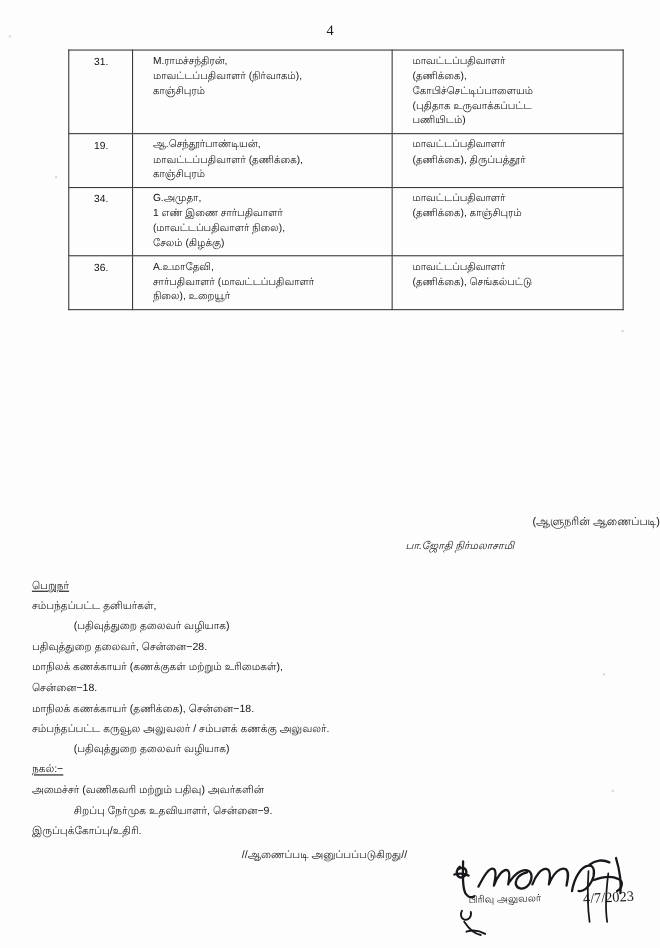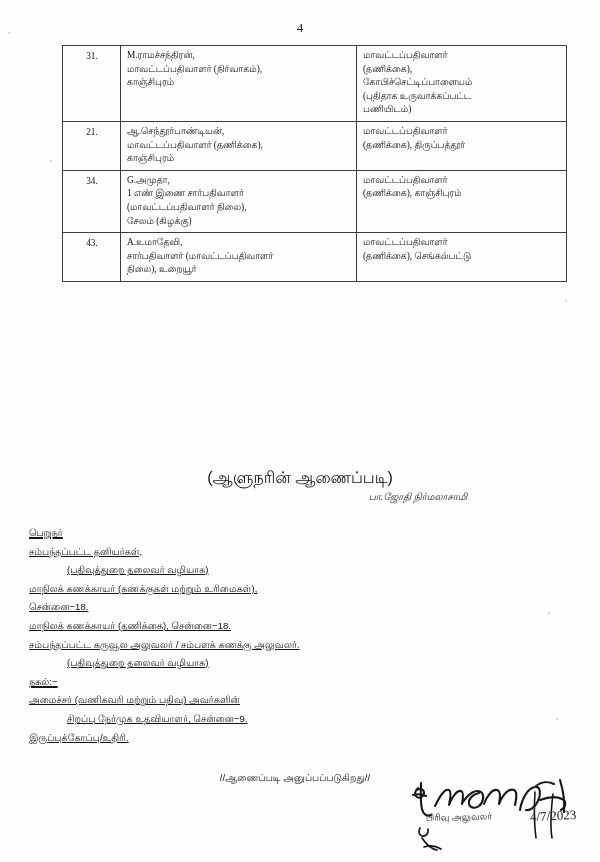--- a/index.html
+++ b/index.html
@@ -44,42 +44,42 @@
     border-collapse: collapse;
     table-layout: fixed;
   }
   .officer-table td {
     border: 1px solid #3c3c3c;
     vertical-align: top;
     padding: 3px 5px 4px 6px;
     font-size: 9.3px;
     line-height: 13.6px;
     color: #121212;
-    font-family: Liberation Serif, serif;
+    font-family: Liberation Sans, sans-serif;
   }
   .col-sno {
     width: 46px;
     text-align: center;
     font-family: "Liberation Serif", serif;
     font-size: 10.5px;
     padding-top: 4px !important;
   }
   .col-name { width: 224px; }
   .col-post { width: 198px; }
 
-  .cell-line { display: block; white-space: nowrap; }
+  .cell-line { display: block; white-space: nowrap; margin-left: 12px; }
 
   
   .order-line {
     position: absolute;
     top: 469px;
     left: 0;
     width: 600px;
-    text-align: center;
-    font-size: 16px;
+    text-align: right;
+    font-size: 10px;
     color: #141414;
   }
 
   
   .signatory {
     position: absolute;
     top: 489px;
     left: 300px;
     width: 236px;
     text-align: center;
@@ -91,21 +91,20 @@
 
   
   .dist {
     position: absolute;
     top: 524px;
     left: 29px;
     width: 470px;
     font-size: 9.6px;
     line-height: 18.6px;
     color: #141414;
-    text-decoration: underline;
   }
   .dist .line { display: block; white-space: nowrap; }
   .dist .heading {
     text-decoration: underline;
     text-underline-offset: 2px;
   }
   .dist .indent { padding-left: 38px; }
   .dist .spacer-copy { margin-top: 0px; }
 
   
@@ -176,21 +175,21 @@
           <span class="cell-line">மாவட்டப்பதிவாளர்</span>
           <span class="cell-line">(தணிக்கை),</span>
           <span class="cell-line">கோபிச்செட்டிப்பாளையம்</span>
           <span class="cell-line">(புதிதாக உருவாக்கப்பட்ட</span>
           <span class="cell-line">பணியிடம்)</span>
         </td>
       </tr>
 
 
       <tr>
-        <td class="col-sno">21.</td>
+        <td class="col-sno">19.</td>
         <td class="col-name">
           <span class="cell-line">ஆ.செந்தூர்பாண்டியன்,</span>
           <span class="cell-line">மாவட்டப்பதிவாளர் (தணிக்கை),</span>
           <span class="cell-line">காஞ்சிபுரம்</span>
         </td>
         <td class="col-post">
           <span class="cell-line">மாவட்டப்பதிவாளர்</span>
           <span class="cell-line">(தணிக்கை), திருப்பத்தூர்</span>
         </td>
       </tr>
@@ -204,21 +203,21 @@
           <span class="cell-line">சேலம் (கிழக்கு)</span>
         </td>
         <td class="col-post">
           <span class="cell-line">மாவட்டப்பதிவாளர்</span>
           <span class="cell-line">(தணிக்கை), காஞ்சிபுரம்</span>
         </td>
       </tr>
 
 
       <tr>
-        <td class="col-sno">43.</td>
+        <td class="col-sno">36.</td>
         <td class="col-name">
           <span class="cell-line">A.உமாதேவி,</span>
           <span class="cell-line">சார்பதிவாளர் (மாவட்டப்பதிவாளர்</span>
           <span class="cell-line">நிலை), உறையூர்</span>
         </td>
         <td class="col-post">
           <span class="cell-line">மாவட்டப்பதிவாளர்</span>
           <span class="cell-line">(தணிக்கை), செங்கல்பட்டு</span>
         </td>
       </tr>
@@ -229,20 +228,21 @@
   <div class="order-line">(ஆளுநரின் ஆணைப்படி)</div>
 
   <div class="signatory">
     <span>பா.ஜோதி நிர்மலாசாமி</span>
   </div>
 
   <div class="dist">
     <span class="line heading">பெறுநர்</span>
     <span class="line">சம்பந்தப்பட்ட தனியர்கள்,</span>
     <span class="line indent">(பதிவுத்துறை தலைவர் வழியாக)</span>
+    <span class="line">பதிவுத்துறை தலைவர், சென்னை−28.</span>
     <span class="line">மாநிலக் கணக்காயர் (கணக்குகள் மற்றும் உரிமைகள்),</span>
     <span class="line">சென்னை−18.</span>
     <span class="line">மாநிலக் கணக்காயர் (தணிக்கை), சென்னை−18.</span>
     <span class="line">சம்பந்தப்பட்ட கருவூல அலுவலர் / சம்பளக் கணக்கு அலுவலர்.</span>
     <span class="line indent">(பதிவுத்துறை தலைவர் வழியாக)</span>
 
     <span class="line heading spacer-copy">நகல்:−</span>
     <span class="line">அமைச்சர் (வணிகவரி மற்றும் பதிவு) அவர்களின்</span>
     <span class="line indent">சிறப்பு நேர்முக உதவியாளர், சென்னை−9.</span>
     <span class="line">இருப்புக்கோப்பு/உதிரி.</span>

